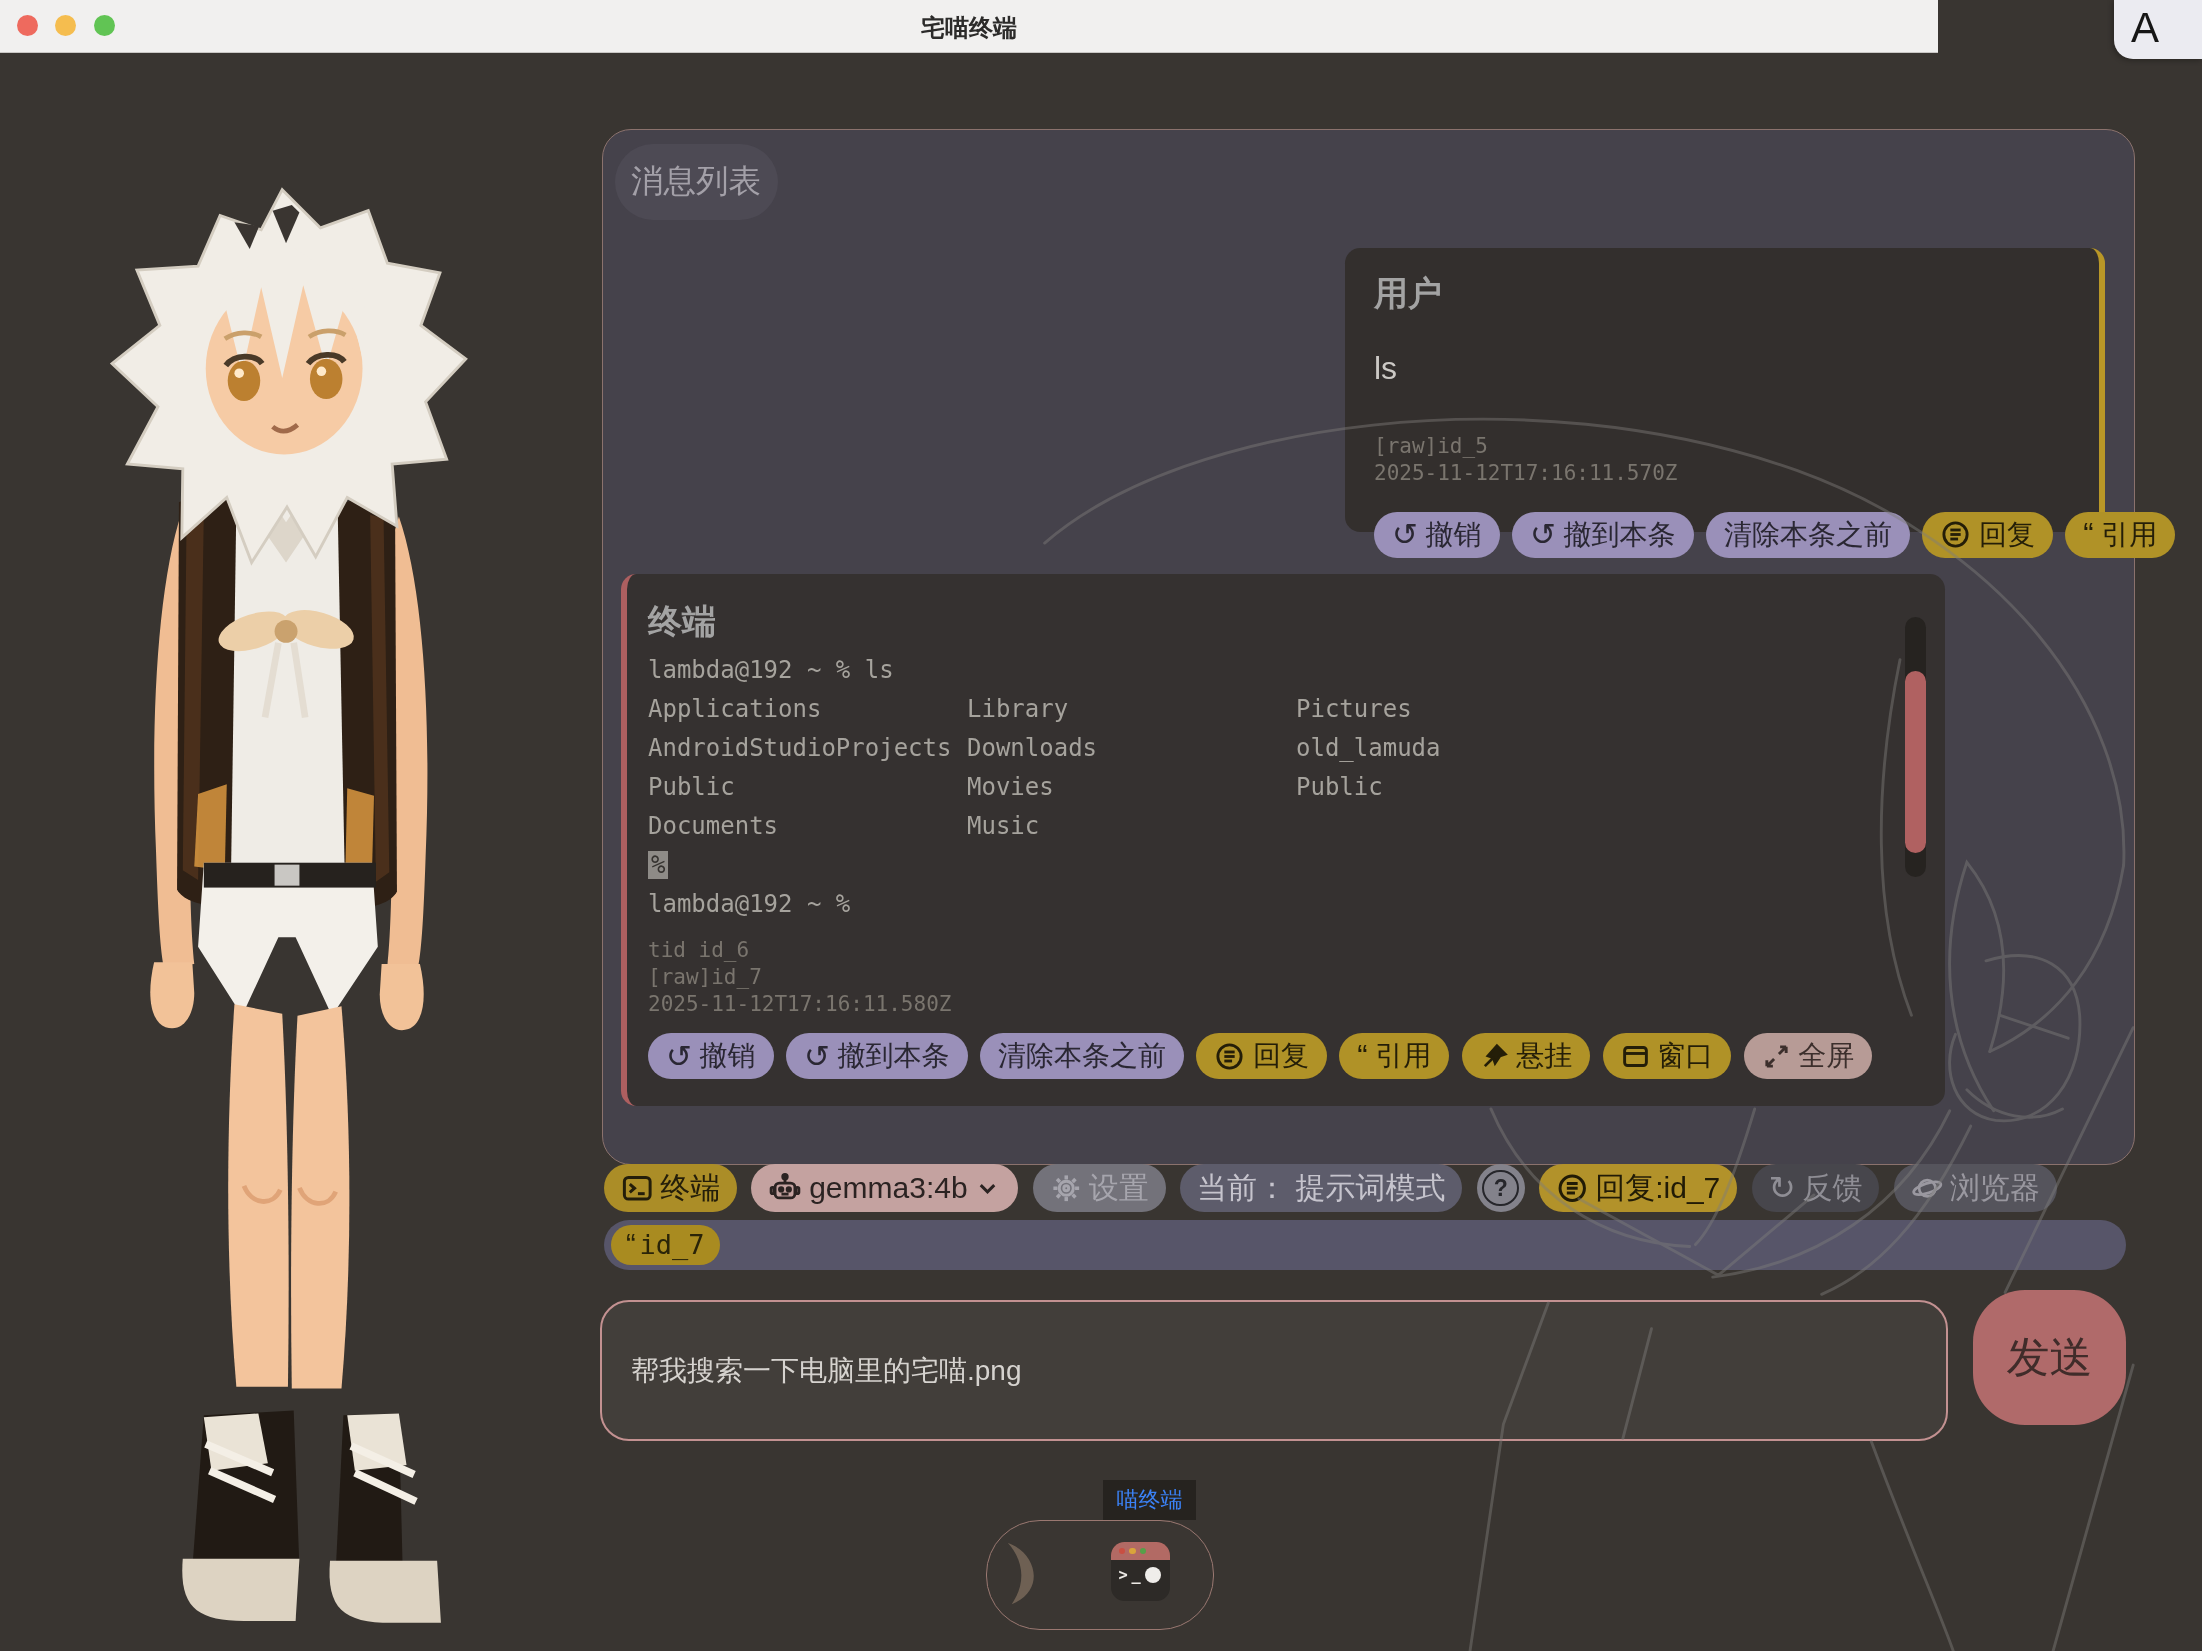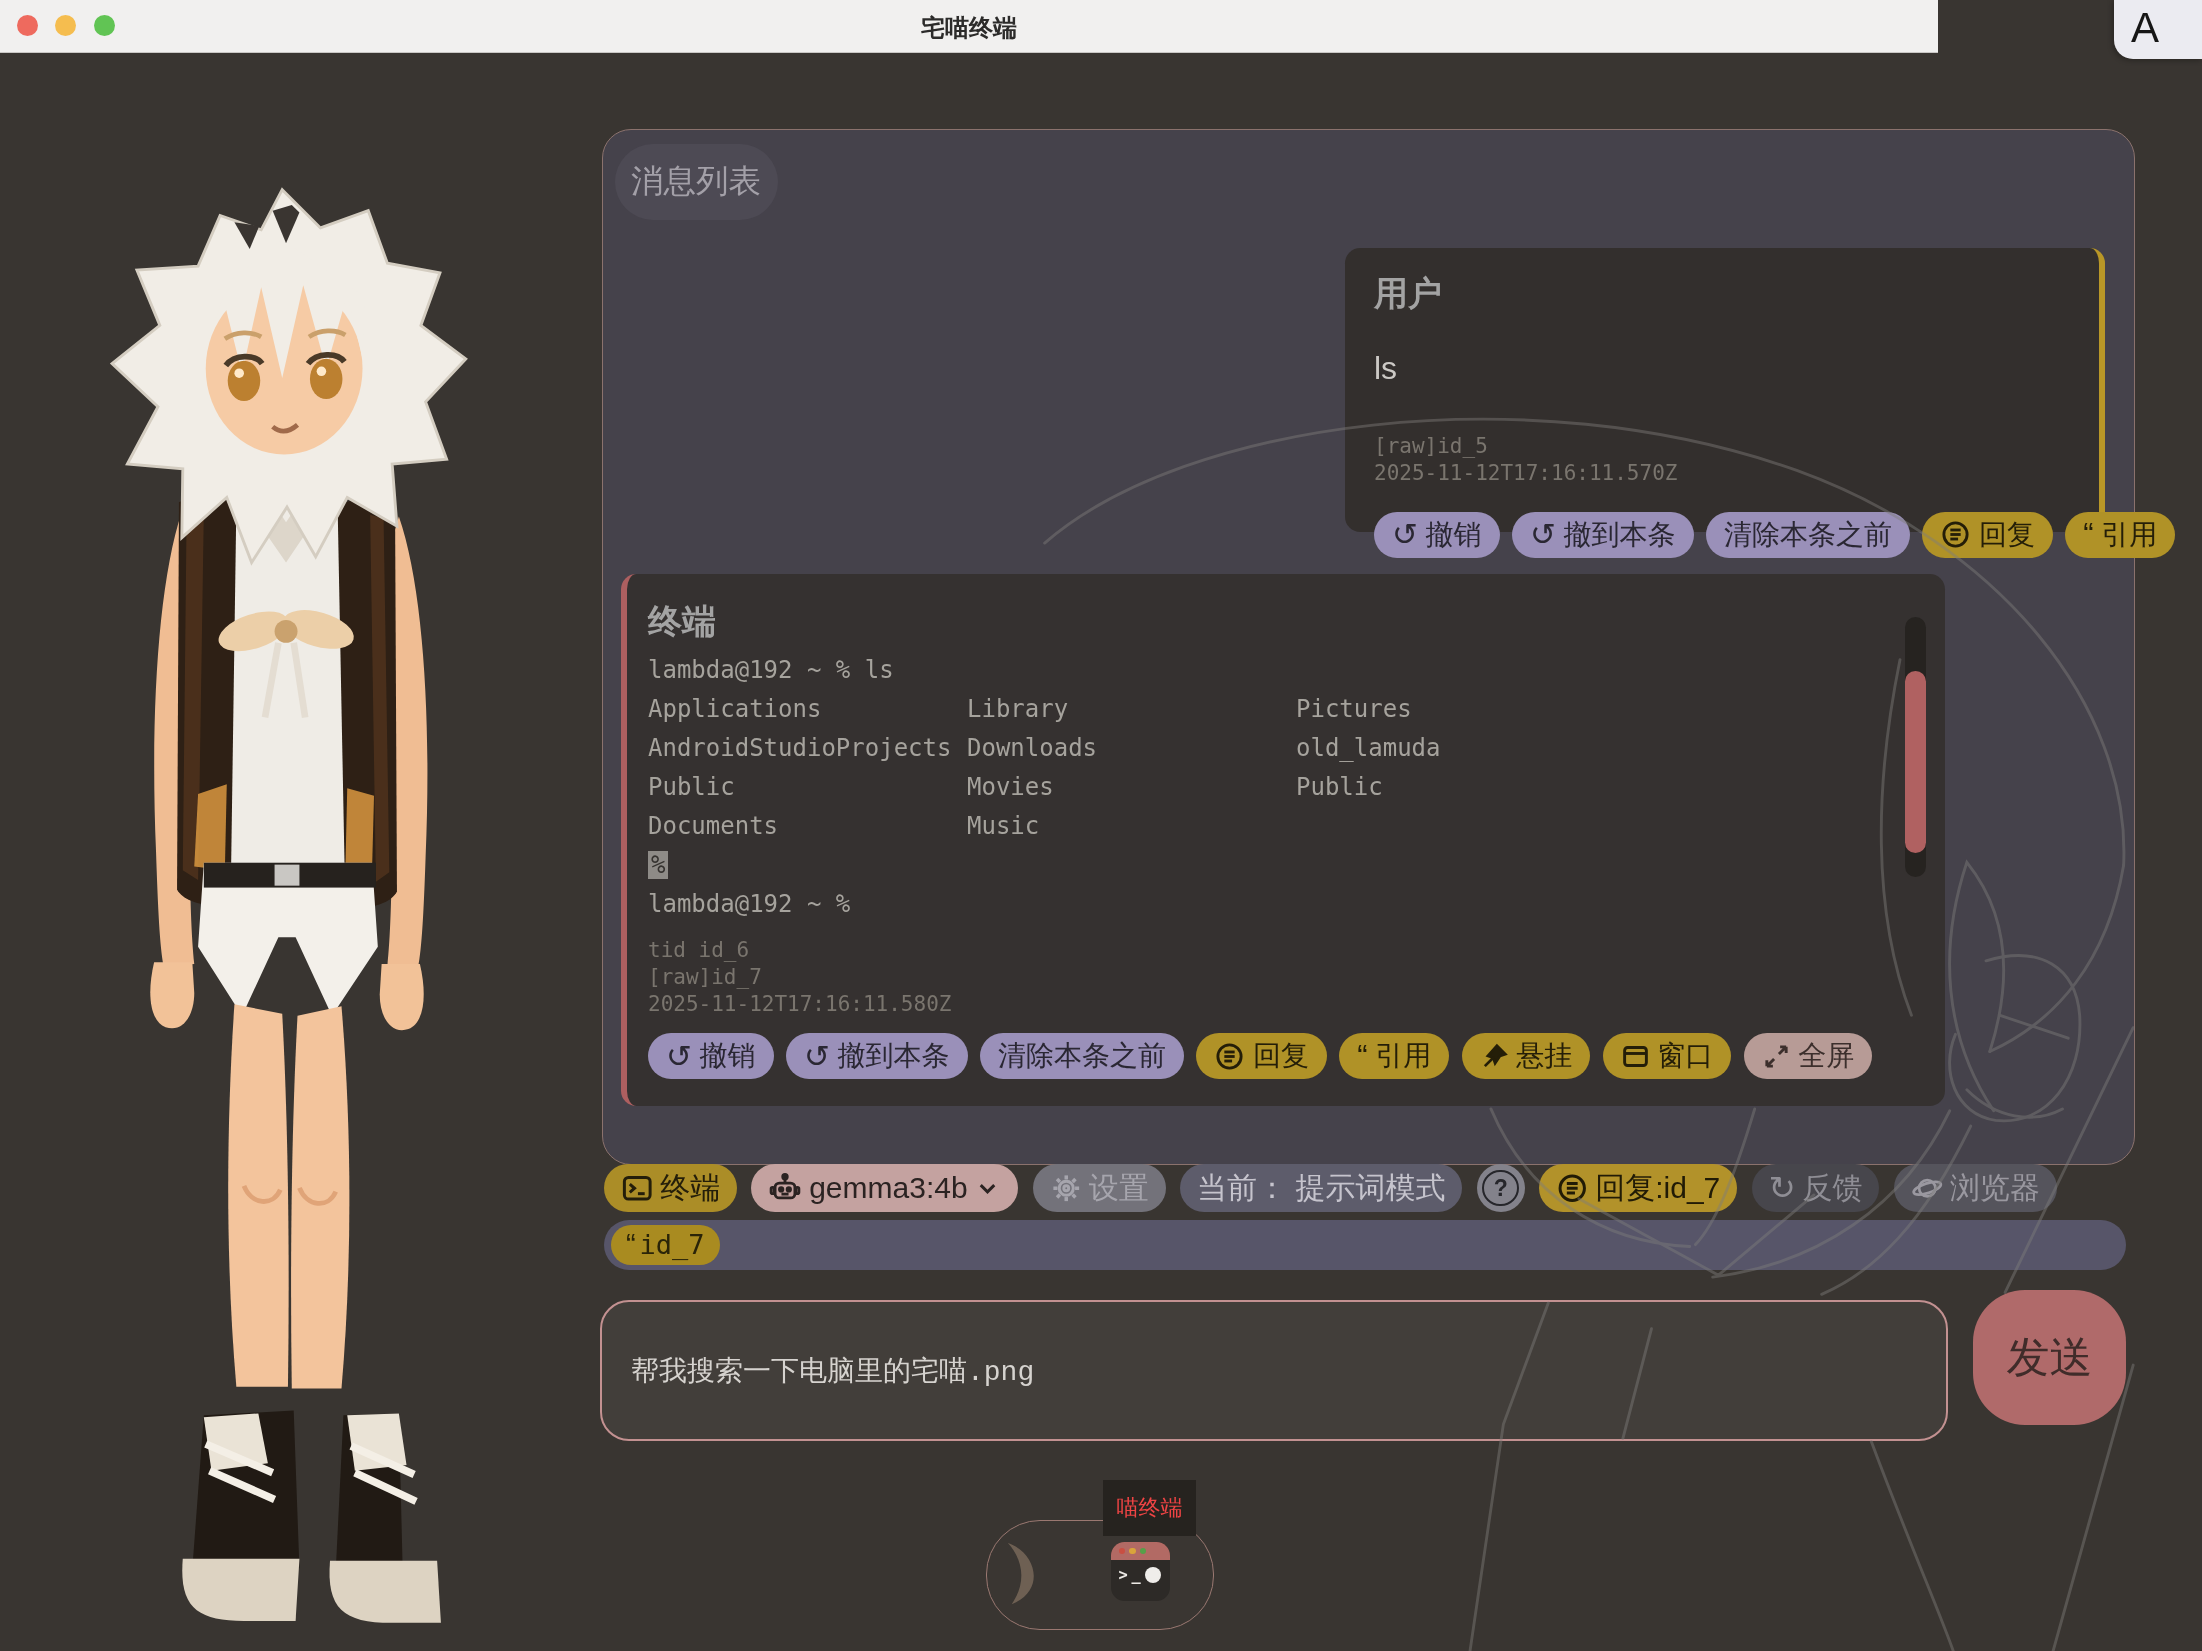--- a/index.html
+++ b/index.html
@@ -87,41 +87,41 @@
   .quote-chip{position:absolute;left:6.7px;top:4.8px;height:40px;padding:0 15.3px;
               background:#a98b20;color:#2a2408;border-radius:20px;
               display:inline-flex;align-items:center;gap:3.8px;font-size:27px;
               font-family:"DejaVu Sans Mono",monospace;}
   .quote-chip .ic{font-size:29px;font-family:"Liberation Sans",sans-serif;}
 
   
   .composer{position:absolute;left:600px;top:1300px;width:1348px;height:141px;
             box-sizing:border-box;background:#423e3a;border:2.9px solid #c39191;
             border-radius:29px;color:#d6d3cf;font-size:28px;z-index:30;
-            font-family:Liberation Mono, monospace;
+            font-family:Liberation Sans, sans-serif;
             padding:50px 29px 0 29px;resize:none;outline:none;}
   .send-btn{position:absolute;left:1973px;top:1290px;width:153px;height:135px;
             background:#b06a6a;border:none;border-radius:52px;color:#402c2a;
             font-size:43px;font-family:"Liberation Sans",sans-serif;z-index:55;cursor:pointer;}
 
   
   .dock{position:absolute;left:986px;top:1520px;width:226px;height:108px;
         border:1.9px solid #9a7871;border-radius:54px;background:#3a3632;z-index:60;}
   .dock-cres{position:absolute;left:17px;top:20px;}
   .dock-term{position:absolute;left:124px;top:21px;width:59px;height:59px;
              border-radius:13.4px;background:#2d2a27;overflow:hidden;}
   .dock-term-bar{height:18px;background:#b26a64;display:flex;align-items:center;
                  gap:3.8px;padding-left:7.6px;}
   .dock-dot{width:6.7px;height:6.7px;border-radius:50%;}
   .dock-term-body{display:flex;align-items:center;gap:3.8px;padding:5.7px 0 0 7.6px;
                   color:#ece9e5;font-family:"DejaVu Sans Mono",monospace;
                   font-size:15.3px;font-weight:bold;}
   .dock-paw{width:16.3px;height:16.3px;border-radius:50%;background:#efedea;}
-  .dock-tip{position:absolute;left:1103px;top:1480px;height:56px;padding:0 13.4px;
-            background:#26231f;border-radius:0;color:#ef4444;font-size:22px;
+  .dock-tip{position:absolute;left:1103px;top:1480px;height:40px;padding:0 13.4px;
+            background:#26231f;border-radius:0;color:#3b82f6;font-size:22px;
             display:inline-flex;align-items:center;z-index:60;}
 
   .character{position:absolute;left:91px;top:182px;z-index:20;}
 </style>
 </head>
 <body>
 
 <div class="stage">
 
   <div class="titlebar">

